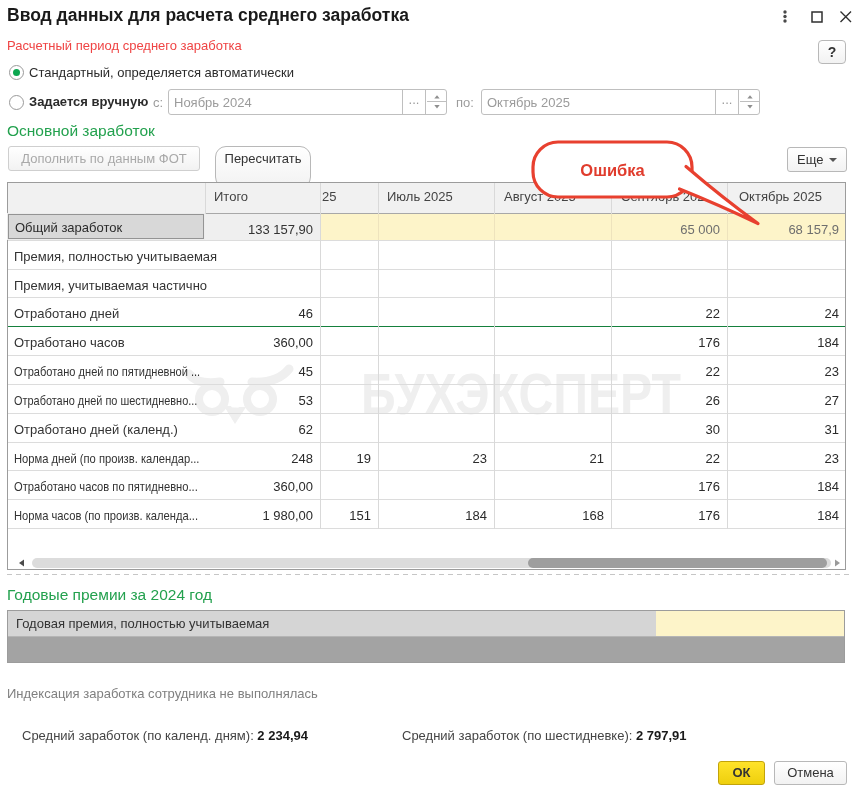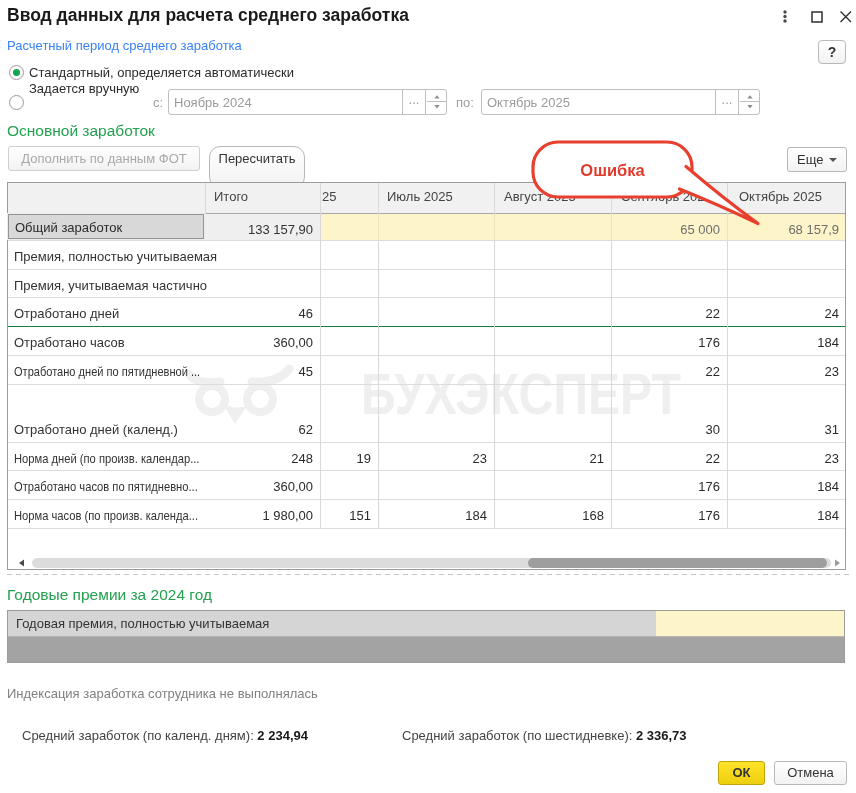--- a/index.html
+++ b/index.html
@@ -18,30 +18,30 @@
   <div class="abs" style="left:7px; top:5px; font-size:17.5px; font-weight:bold; color:#1a1a1a;">Ввод данных для расчета среднего заработка</div>
 
   <svg class="abs" style="left:775px; top:5px;" width="81" height="22" viewBox="0 0 81 22">
     <circle cx="10" cy="7" r="1.7" fill="#4a4a4a"></circle>
     <circle cx="10" cy="11.5" r="1.7" fill="#4a4a4a"></circle>
     <circle cx="10" cy="16" r="1.7" fill="#4a4a4a"></circle>
     <rect x="37" y="7" width="10" height="10" fill="none" stroke="#2f2f2f" stroke-width="1.5"></rect>
     <path d="M 65.5 6.5 L 76 17 M 76 6.5 L 65.5 17" stroke="#2f2f2f" stroke-width="1.4" fill="none"></path>
   </svg>
 
-  <div class="abs" style="left:7px; top:38px; color:#3b82f6;">Расчетный период среднего заработка</div>
+  <div class="abs" style="left:7px; top:38px; color:#ef4444;">Расчетный период среднего заработка</div>
 
   <div class="btn" style="left:818px; top:40px; width:28px; height:24px; line-height:22px; font-weight:bold; border-radius:4px; font-size:14px;">?</div>
 
   <div class="abs" style="left:9px; top:65px; width:15px; height:15px; border:1px solid #9a9a9a; border-radius:50%; background:#fff;"></div>
   <div class="abs" style="left:13px; top:69px; width:7px; height:7px; border-radius:50%; background:#0ca750;"></div>
   <div class="abs" style="left:29px; top:65px; color:#2b2b2b;">Стандартный, определяется автоматически</div>
 
   <div class="abs" style="left:9px; top:95px; width:15px; height:15px; border:1px solid #9a9a9a; border-radius:50%; background:#fff;"></div>
-  <div class="abs" style="left:29px; top:81px; color:#2b2b2b;">Задается вручную</div>
+  <div class="abs" style="left:29px; top:94px; color:#2b2b2b;font-weight:bold;">Задается вручную</div>
   <div class="abs" style="left:153px; top:95px; color:#9c9c9c;">с:</div>
 
   <div class="abs" style="left:168px; top:89px; width:279px; height:26px; border:1px solid #bfbfbf; border-radius:3px; background:#fff;"></div>
   <div class="abs" style="left:174px; top:95px; color:#9b9b9b;">Ноябрь 2024</div>
   <div class="abs" style="left:402px; top:89px; width:23px; height:26px; border-left:1px solid #bfbfbf; color:#9b9b9b; text-align:center; line-height:22px;">...</div>
   <div class="abs" style="left:425px; top:89px; width:22px; height:26px; border-left:1px solid #bfbfbf;">
     <svg width="22" height="26" viewBox="0 0 22 26">
       <path d="M 8.3 9.6 L 13.7 9.6 L 11 6.2 Z" fill="#8f8f8f"></path>
       <path d="M 8.3 16 L 13.7 16 L 11 19.4 Z" fill="#8f8f8f"></path>
       <line x1="1" y1="12.5" x2="21" y2="12.5" stroke="#bfbfbf" stroke-width="1"></line>
@@ -57,21 +57,21 @@
     <svg width="22" height="26" viewBox="0 0 22 26">
       <path d="M 8.3 9.6 L 13.7 9.6 L 11 6.2 Z" fill="#8f8f8f"></path>
       <path d="M 8.3 16 L 13.7 16 L 11 19.4 Z" fill="#8f8f8f"></path>
       <line x1="1" y1="12.5" x2="21" y2="12.5" stroke="#bfbfbf" stroke-width="1"></line>
     </svg>
   </div>
 
   <div class="abs" style="left:7px; top:122px; font-size:15.5px; color:#23a14e;">Основной заработок</div>
 
   <div class="btn" style="left:8px; top:146px; width:192px; height:25px; line-height:23px; color:#a9a9a9; border-color:#cfcfcf;">Дополнить по данным ФОТ</div>
-  <div class="btn" style="left:209px; top:146px; width:96px; height:42px; line-height:23px;border-radius:11px;">Пересчитать</div>
+  <div class="btn" style="left:215px; top:146px; width:96px; height:42px; line-height:23px;border-radius:11px;">Пересчитать</div>
   <div class="btn" style="left:787px; top:147px; width:60px; height:25px; line-height:23px;">Еще <span style="display:inline-block; vertical-align:2px; margin-left:2px; width:0; height:0; border-left:4px solid transparent; border-right:4px solid transparent; border-top:4px solid #555;"></span></div>
 
   <div class="abs" id="tbl" style="left:7px; top:182px; width:839px; height:388px; border:1px solid #9c9c9c; background:#fff;">
 
     <div class="abs" style="left:0; top:0; width:837px; height:31px; background:#f1f1f1; border-bottom:1px solid #a8a8a8;"></div>
     <div class="abs" style="left:206px; top:6px; color:#444;">Итого</div>
     <div class="abs" style="left:314px; top:6px; color:#444;">25</div>
     <div class="abs" style="left:379px; top:6px; color:#444;">Июль 2025</div>
     <div class="abs" style="left:496px; top:6px; color:#444;">Август 2025</div>
     <div class="abs" style="left:613px; top:6px; color:#444; width:106px; overflow:hidden; white-space:nowrap;">Сентябрь 2025</div>
@@ -126,20 +126,26 @@
       <div class="num" style="left:202px; top:8px; width:103px; color:#2b2b2b;">360,00</div>
       <div class="num" style="left:608px; top:8px; width:104px; color:#2b2b2b;">176</div>
       <div class="num" style="left:724px; top:8px; width:107px; color:#2b2b2b;">184</div>
     </div>
     <div class="abs" style="left:0; top:173px; width:837px; height:29px; border-bottom:1px solid #dcdcdc;">
       <div class="abs" style="left:6px; top:8px; white-space:nowrap; color:#333; transform:scaleX(0.85); transform-origin:0 50%;">Отработано дней по пятидневной ...</div>
       <div class="num" style="left:202px; top:8px; width:103px; color:#2b2b2b;">45</div>
       <div class="num" style="left:608px; top:8px; width:104px; color:#2b2b2b;">22</div>
       <div class="num" style="left:724px; top:8px; width:107px; color:#2b2b2b;">23</div>
     </div>
+    <div class="abs" style="left:0; top:202px; width:837px; height:29px; border-bottom:1px solid #dcdcdc;">
+      <div class="abs" style="left:6px; top:8px; white-space:nowrap; color:#333; transform:scaleX(0.84); transform-origin:0 50%;">Отработано дней по шестидневно...</div>
+      <div class="num" style="left:202px; top:8px; width:103px; color:#2b2b2b;">53</div>
+      <div class="num" style="left:608px; top:8px; width:104px; color:#2b2b2b;">26</div>
+      <div class="num" style="left:724px; top:8px; width:107px; color:#2b2b2b;">27</div>
+    </div>
     <div class="abs" style="left:0; top:231px; width:837px; height:29px; border-bottom:1px solid #dcdcdc;">
       <div class="abs" style="left:6px; top:8px; white-space:nowrap; color:#333;">Отработано дней (календ.)</div>
       <div class="num" style="left:202px; top:8px; width:103px; color:#2b2b2b;">62</div>
       <div class="num" style="left:608px; top:8px; width:104px; color:#2b2b2b;">30</div>
       <div class="num" style="left:724px; top:8px; width:107px; color:#2b2b2b;">31</div>
     </div>
     <div class="abs" style="left:0; top:260px; width:837px; height:28px; border-bottom:1px solid #dcdcdc;">
       <div class="abs" style="left:6px; top:8px; white-space:nowrap; color:#333; transform:scaleX(0.86); transform-origin:0 50%;">Норма дней (по произв. календар...</div>
       <div class="num" style="left:202px; top:8px; width:103px; color:#2b2b2b;">248</div>
       <div class="num" style="left:317px; top:8px; width:46px; color:#2b2b2b;">19</div>
@@ -184,21 +190,21 @@
 
   <div class="abs" style="left:7px; top:610px; width:838px; height:53px; border:1px solid #9c9c9c; background:#a3a3a3;">
     <div class="abs" style="left:0; top:0; width:836px; height:26px; background:#d5d5d5; border-bottom:1px solid #b5b5b5;"></div>
     <div class="abs" style="left:648px; top:0; width:188px; height:25px; background:#fdf4c9;"></div>
     <div class="abs" style="left:8px; top:5px; color:#333;">Годовая премия, полностью учитываемая</div>
   </div>
 
   <div class="abs" style="left:7px; top:686px; color:#808080;">Индексация заработка сотрудника не выполнялась</div>
 
   <div class="abs" style="left:22px; top:728px; color:#444;">Средний заработок (по календ. дням): <b style="color:#1a1a1a;">2 234,94</b></div>
-  <div class="abs" style="left:402px; top:728px; color:#444;">Средний заработок (по шестидневке): <b style="color:#1a1a1a;">2 336,73</b></div>
+  <div class="abs" style="left:402px; top:728px; color:#444;">Средний заработок (по шестидневке): <b style="color:#1a1a1a;">2 797,91</b></div>
 
   <div class="abs" style="left:718px; top:761px; width:47px; height:24px; background:linear-gradient(#ffe32a,#eecf0d); border:1px solid #c2a30a; border-radius:3px; text-align:center; line-height:22px; font-weight:bold; color:#333;">ОК</div>
   <div class="btn" style="left:774px; top:761px; width:73px; height:24px; line-height:22px;">Отмена</div>
 
   <svg class="abs" style="left:500px; top:130px; z-index:30;" width="300" height="110" viewBox="0 0 300 110">
     <rect x="33" y="12" width="159" height="55" rx="25" fill="#fff" stroke="#e8402f" stroke-width="3.2"></rect>
     <path d="M 187 38 L 257.5 93.5 L 181 60 Z" fill="#fff"></path>
     <path d="M 186 36.5 Q 224 69 258 93.5 Q 217 74 179.5 59" fill="none" stroke="#e8402f" stroke-width="3.2" stroke-linecap="round" stroke-linejoin="round"></path>
     <text x="112.5" y="46" text-anchor="middle" font-size="16.5" font-weight="bold" fill="#e03c2d" font-family="Liberation Sans, sans-serif">Ошибка</text>
   </svg>

